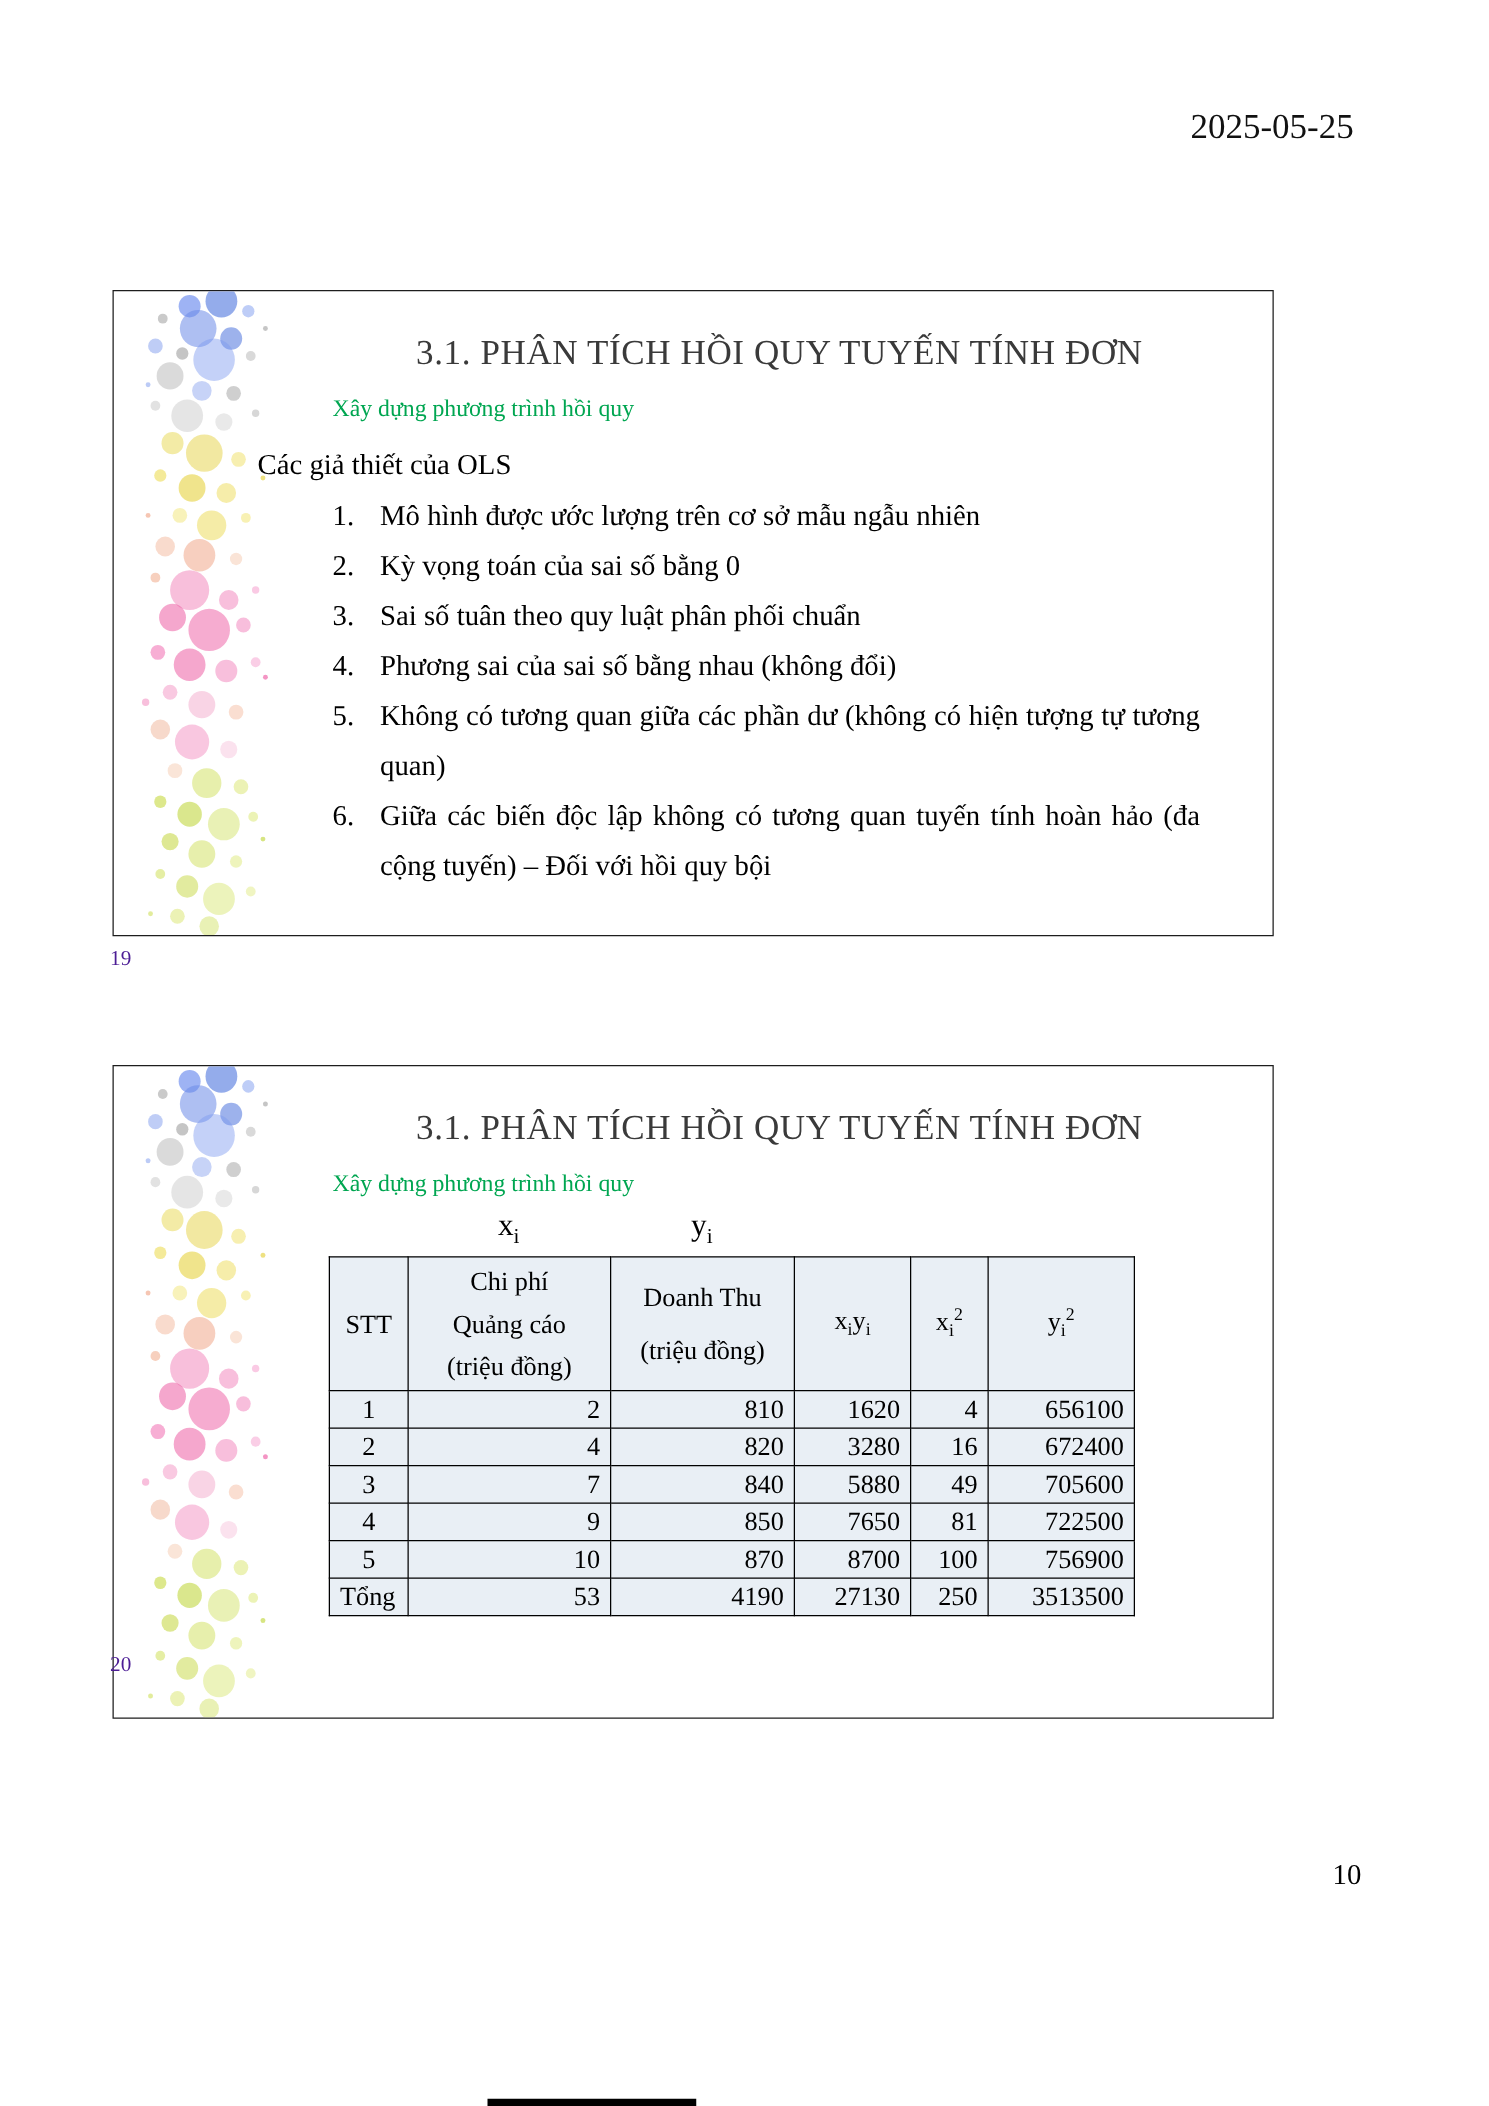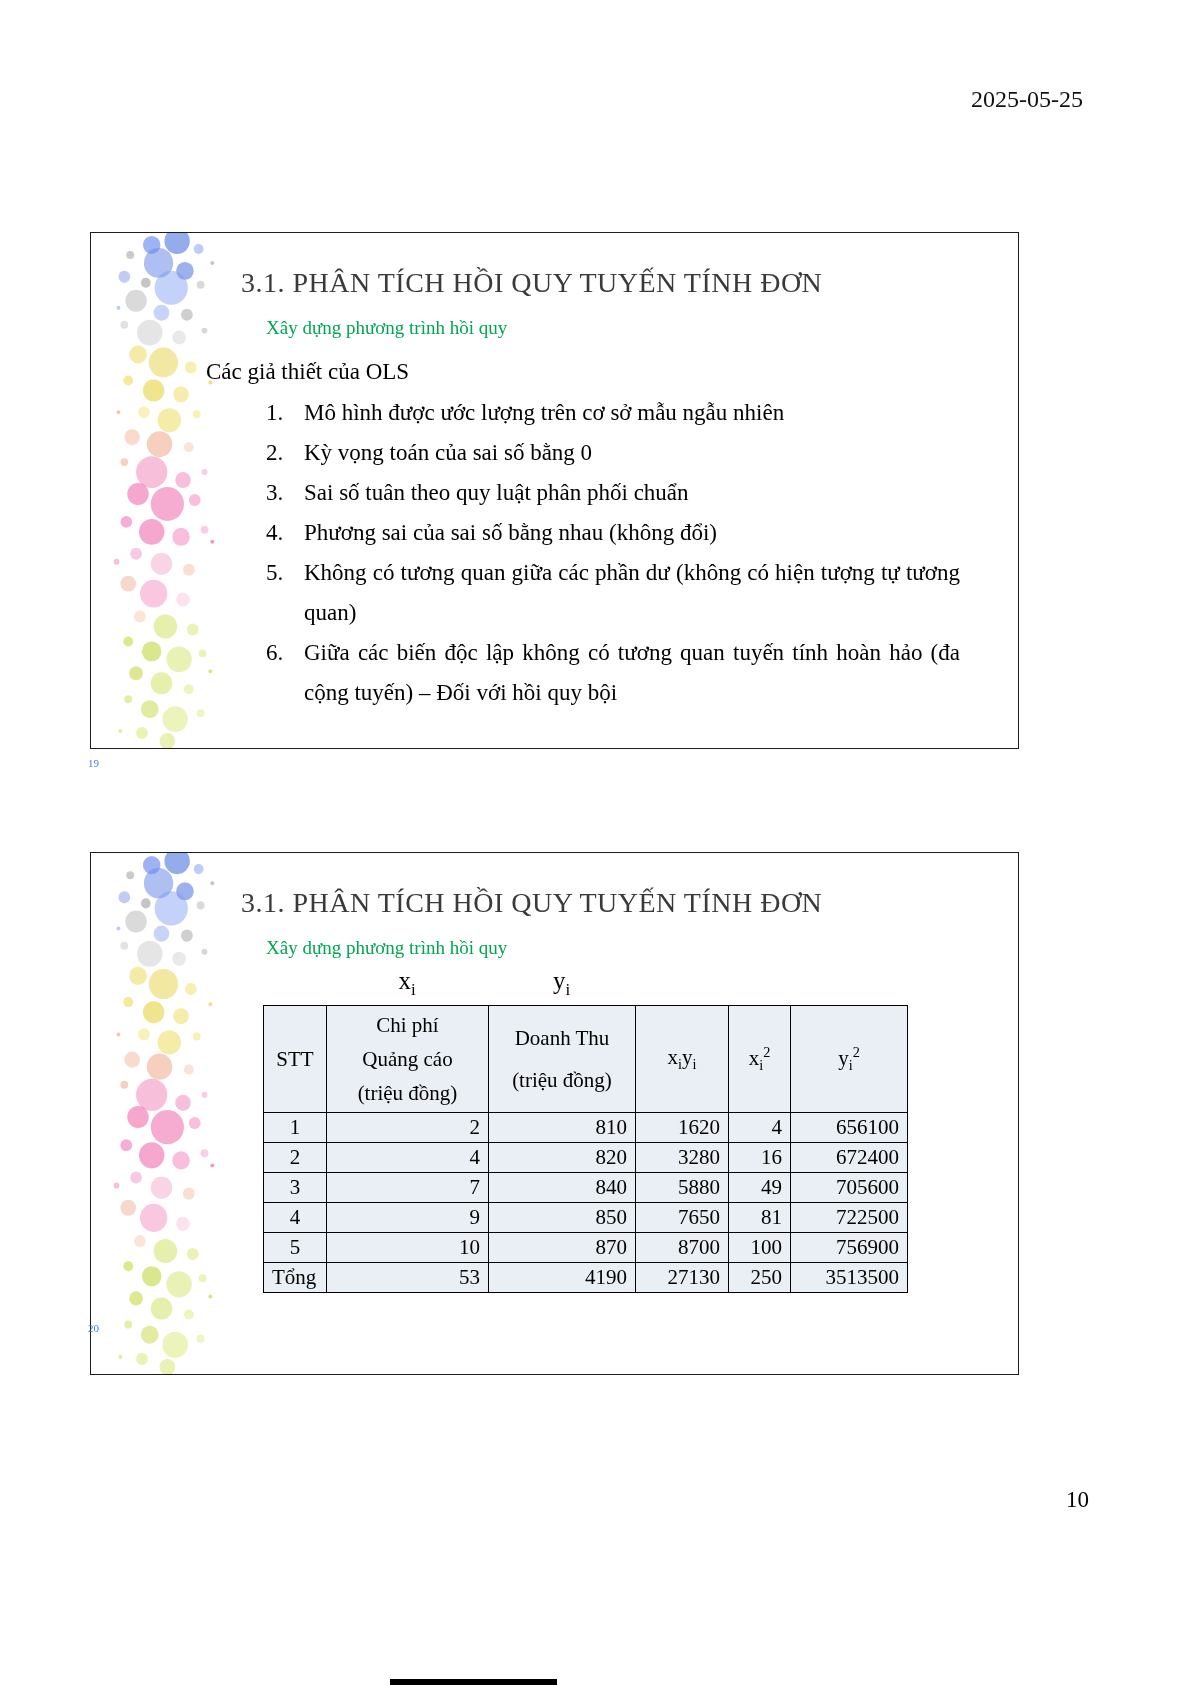--- a/index.html
+++ b/index.html
@@ -7,37 +7,37 @@
   .page{
     position:relative;
     width:1191px;height:1685px;
     background:#ffffff;
     font-family:"Liberation Serif", serif;
     color:#000;
     overflow:hidden;
   }
   .date-header{
     position:absolute;top:86px;right:108px;
-    font-size:24px;color:#111;
+    font-size:28px;color:#111;
   }
   
   .slide{
     position:absolute;left:90px;width:929px;
     border:1.5px solid #1d1d1d;background:#fff;
     box-sizing:border-box;overflow:hidden;
   }
   .slide-1{top:232px;height:517px;}
   .slide-2{top:852px;height:523px;}
   .bubbles{
     position:absolute;left:4px;top:0;
     width:132px;height:100%;
   }
   .slide-title{
     margin:34px 12px 0 150px;
-    text-align:left;
+    text-align:center;
     font-size:28px;color:#3a3a3a;
     letter-spacing:.5px;
     font-weight:400;
   }
   .slide-subtitle{
     margin:18px 0 0 175px;
     font-size:19px;color:#00a651;
   }
   
   .ols-heading{margin:20px 0 0 115px;font-size:23px;}
@@ -65,21 +65,21 @@
   .data-table thead th{height:106px;text-align:center;vertical-align:middle;}
   .hl{line-height:34px;}
   .sp{line-height:42px;}
   .data-table tbody tr{height:30px;}
   td.cc{text-align:center;}
   td.rr{text-align:right;}
   td.ll{text-align:left;}
   sub{font-size:68%;}
   sup{font-size:68%;}
   
-  .slide-num{position:absolute;left:88px;font-size:11px;color:#3b82f6;}
+  .slide-num{position:absolute;left:88px;font-size:17px;color:#4c1d95;}
   .slide-num-1{top:757px;}
   .slide-num-2{top:1322px;}
   .page-number{position:absolute;right:102px;top:1487px;font-size:23px;}
   .footer-bar{position:absolute;left:390px;top:1679px;width:167px;height:6px;background:#000;}
   .defs-holder{position:absolute;width:0;height:0;overflow:hidden;}
 </style>
 </head>
 <body>
 
 <svg class="defs-holder" aria-hidden="true">

